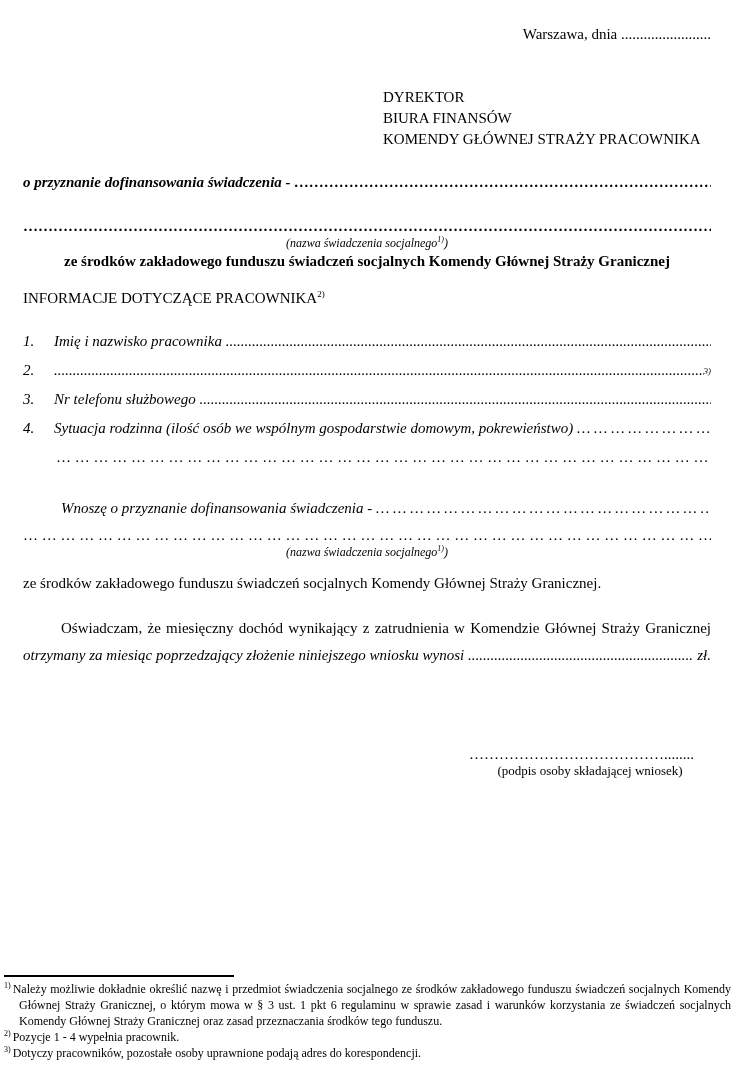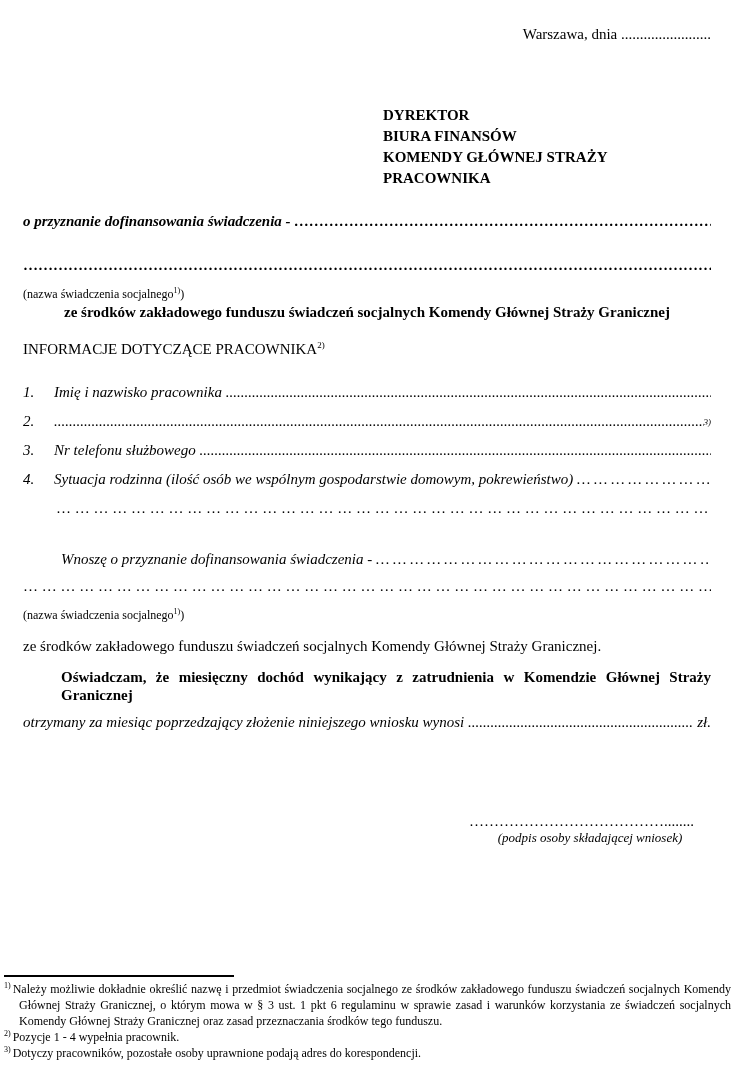--- a/index.html
+++ b/index.html
@@ -3,48 +3,48 @@
 <meta charset="utf-8">
 <style>
   html,body{margin:0;padding:0;}
   body{
     width:734px;height:1069px;background:#ffffff;color:#000;
     font-family:"Liberation Serif","DejaVu Serif",serif;
     font-size:15px;position:relative;overflow:hidden;
   }
   .page{padding:0 23px;}
   .date-line{padding-top:25px;text-align:right;line-height:18px;}
-  .addressee{margin-top:62px;margin-left:360px;font-weight:bold;line-height:21px;}
+  .addressee{margin-top:44px;margin-left:360px;font-weight:normal;line-height:21px;}
   .doc-title{margin-top:40px;text-align:center;font-weight:bold;line-height:18px;}
   .row{display:flex;overflow:hidden;line-height:18px;font-style:italic;}
   .row > span{white-space:pre;}
   .lead{flex:1 1 auto;overflow:hidden;white-space:pre;}
   .fill{overflow:hidden;white-space:pre;line-height:18px;}
   .bold{font-weight:bold;}
   .req-line{margin-top:23px;}
   .line2{margin-top:26px;}
-  .caption{font-size:12px;line-height:14px;margin-top:13px;}
+  .caption{text-align:center;font-style:italic;font-size:12px;line-height:14px;margin-top:1px;}
   .caption sup{font-size:8px;}
   sup{font-size:9px;vertical-align:super;line-height:0;}
   .fund-line{margin-top:2px;text-align:center;font-weight:bold;line-height:18px;}
   .section-heading{margin-top:19px;line-height:18px;}
   .list{margin-top:25px;}
   .item{margin-bottom:11px;}
   .num{flex:0 0 31px;}
   .itemsup{align-self:flex-start;font-size:9px;position:relative;top:1px;flex:0 0 auto;}
   .cont{margin-left:33px;margin-bottom:11px;}
   .wnosze{margin-top:33px;}
   .indent{flex:0 0 38px;}
   .fill2{margin-top:9px;}
   .fund2{margin-top:15px;line-height:18px;}
-  .just1{margin-top:13px;padding-left:38px;text-align:justify;text-align-last:justify;line-height:18px;font-weight:bold;}
+  .just1{margin-top:27px;padding-left:38px;text-align:justify;text-align-last:justify;line-height:18px;}
   .just2{margin-top:9px;line-height:18px;}
   .signature{margin-top:81px;width:242px;margin-left:auto;margin-right:0;}
   .sig-line{overflow:hidden;white-space:pre;line-height:18px;text-align:left;}
-  .sig-caption{text-align:center;font-style:italic;font-size:13px;line-height:15px;}
+  .sig-caption{text-align:center;font-size:13px;line-height:15px;}
   .footnotes{position:absolute;left:4px;right:3px;top:975px;font-size:12px;line-height:16px;}
   .fn-rule{width:230px;border-top:2px solid #000;margin-bottom:4px;}
   .fn{padding-left:15px;text-indent:-15px;}
   .fn.justified{text-align:justify;}
   .fn sup{font-size:8px;margin-right:2px;}
 </style>
 </head>
 <body>
 
 <div class="page">

